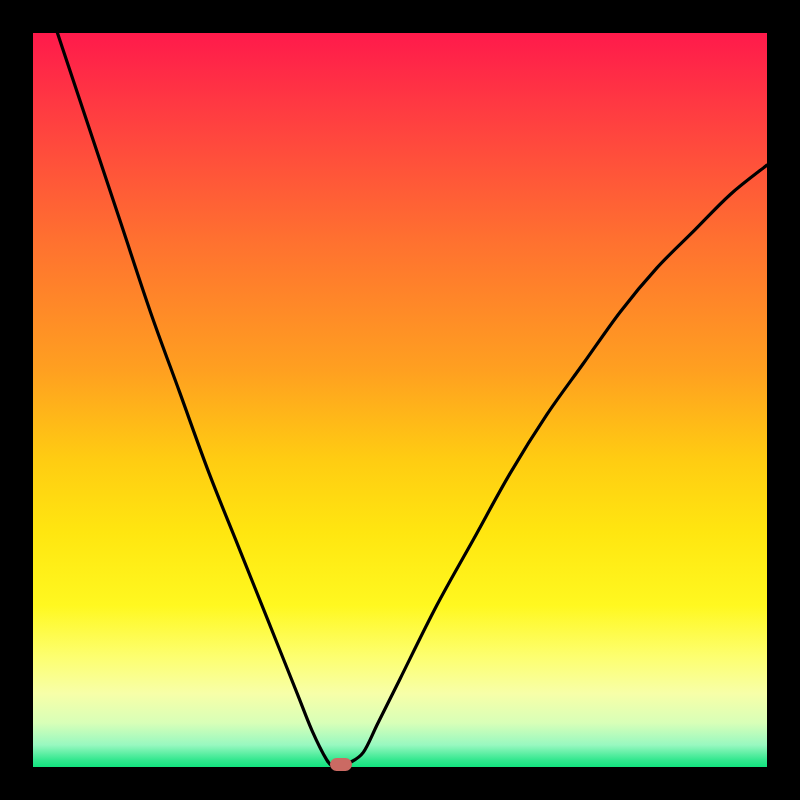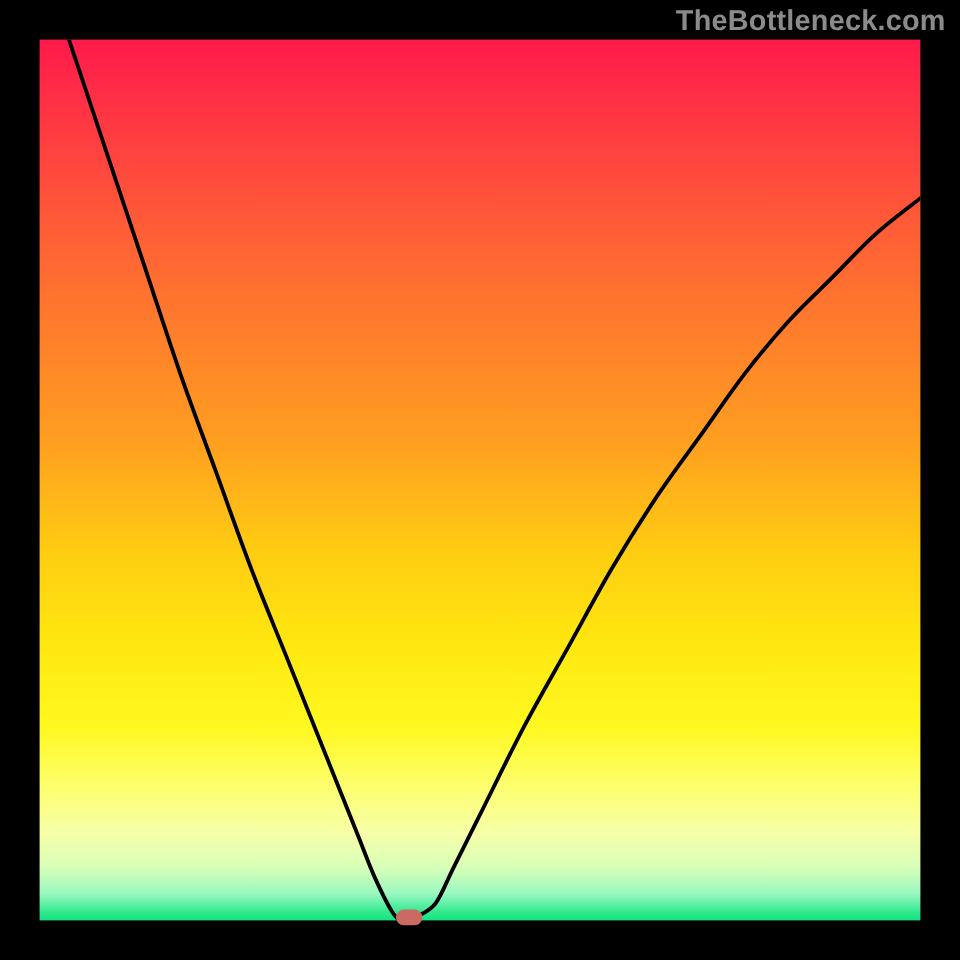--- a/index.html
+++ b/index.html
@@ -63,20 +63,19 @@
     width: 22px;
     height: 13px;
     background: #cb6a63;
     border-radius: 7px;
   }
 </style>
 </head>
 <body>
 
 <div class="frame">
-  <div class="watermark">TheBottleneck.com</div>
   <div class="plot">
     <svg class="curve" viewBox="0 0 734 734" preserveAspectRatio="none">
       <path fill="none" stroke="#000" stroke-width="3.2" stroke-linecap="round" d="M 0 -73.40000000000009 C 4.8933333333333335 -58.72000000000006, 19.57333333333333 -14.67999999999995, 29.36 14.680000000000064 C 39.14666666666667 44.04000000000008, 48.93333333333333 73.39999999999999, 58.72 102.75999999999999 C 68.50666666666666 132.11999999999998, 78.29333333333334 161.48000000000002, 88.08 190.84000000000003 C 97.86666666666666 220.20000000000005, 107.65333333333334 250.78333333333336, 117.44 278.92 C 127.22666666666666 307.0566666666667, 137.01333333333335 332.74666666666667, 146.8 359.65999999999997 C 156.58666666666667 386.57333333333327, 166.37333333333333 414.71, 176.16 440.4 C 185.94666666666666 466.09, 195.73333333333335 489.33333333333326, 205.52 513.8 C 215.30666666666667 538.2666666666667, 225.09333333333333 562.7333333333333, 234.88 587.2 C 244.66666666666666 611.6666666666667, 256.9 642.25, 264.24 660.6 C 271.58000000000004 678.95, 274.0266666666667 686.29, 278.92 697.3 C 283.81333333333333 708.31, 289.93 720.5433333333333, 293.6 726.66 C 297.27000000000004 732.7766666666666, 298.49333333333334 732.7766666666666, 300.94 734 C 303.38666666666666 735.2233333333334, 305.8333333333333 734.6116666666667, 308.28 734 C 310.72666666666663 733.3883333333333, 311.95 732.7766666666666, 315.62 730.33 C 319.29 727.8833333333334, 325.4066666666667 726.0483333333334, 330.3 719.32 C 335.1933333333333 712.5916666666667, 338.8633333333333 702.1933333333334, 344.97999999999996 689.96 C 351.09666666666664 677.7266666666667, 357.2133333333333 665.4933333333333, 367 645.92 C 376.7866666666667 626.3466666666666, 391.4666666666667 595.7633333333333, 403.70000000000005 572.52 C 415.9333333333334 549.2766666666666, 428.16666666666663 528.48, 440.4 506.46000000000004 C 452.6333333333333 484.44000000000005, 464.8666666666667 461.19666666666666, 477.1 440.4 C 489.33333333333337 419.6033333333333, 501.5666666666666 400.03000000000003, 513.8 381.68 C 526.0333333333333 363.33, 538.2666666666667 347.4266666666666, 550.5 330.29999999999995 C 562.7333333333333 313.1733333333333, 574.9666666666667 294.8233333333334, 587.2 278.92 C 599.4333333333334 263.01666666666665, 611.6666666666666 248.3366666666666, 623.9 234.87999999999994 C 636.1333333333333 221.4233333333333, 648.3666666666667 210.41333333333338, 660.6 198.18000000000006 C 672.8333333333334 185.94666666666674, 685.0666666666666 172.49000000000004, 697.3 161.48000000000002 C 709.5333333333333 150.47, 727.8833333333333 137.01333333333335, 734 132.12"></path>
     </svg>
     <div class="marker" style="left: 297.28px; top: 725px; background: rgb(203, 106, 99);"></div>
   </div>
 </div>
 
 </body></html>

